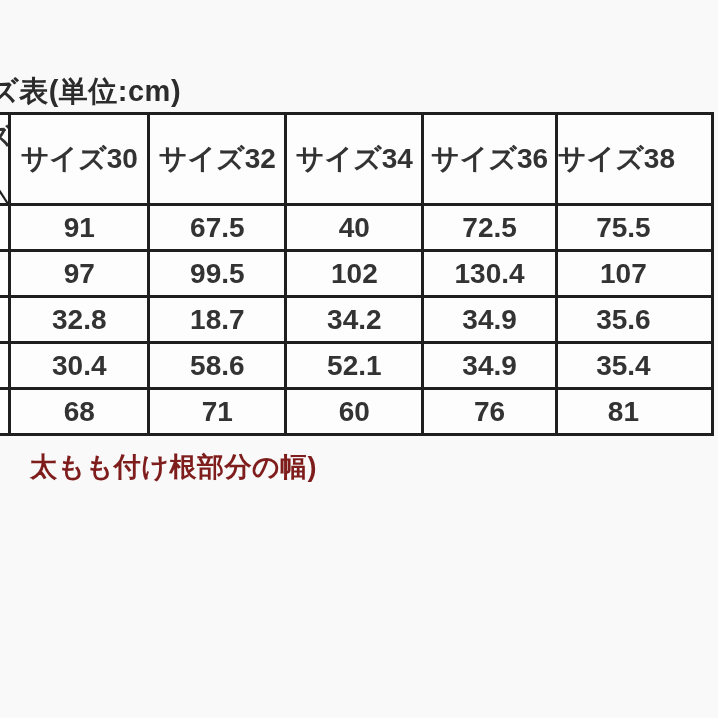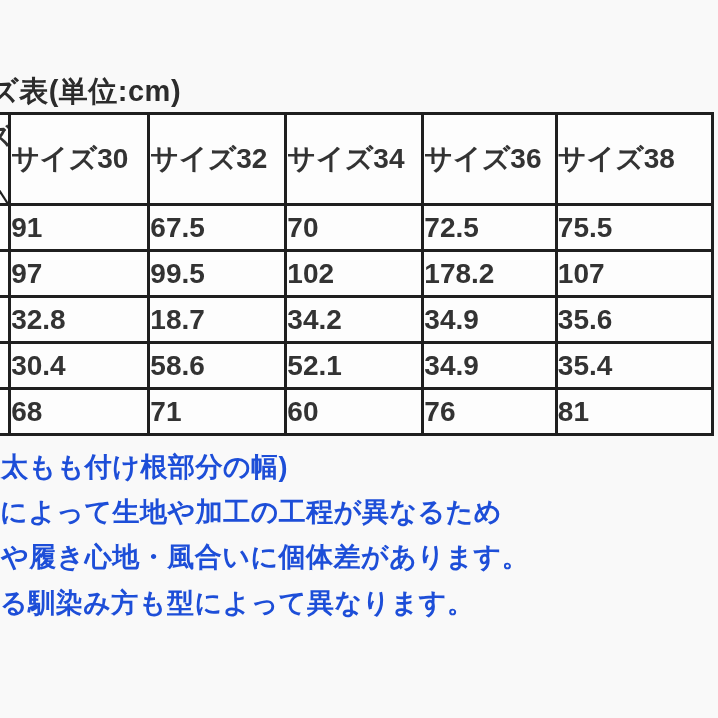--- a/index.html
+++ b/index.html
@@ -33,20 +33,21 @@
   table.size-table {
     position: absolute;
     top: 112px;
     left: -4px;
     border-collapse: collapse;
     table-layout: fixed;
     background: #fdfdfd;
   }
   .size-table td {
     border: 3px solid #1f1f1f;
+    text-align: center;
     vertical-align: middle;
     font-size: 28px;
     padding: 0;
     white-space: nowrap;
     color: #333333;
   }
   .size-table tr.header-row td {
     height: 88px;
     font-size: 28px;
   }
@@ -70,21 +71,22 @@
     width: 100%;
     height: 100%;
   }
   .size-table td:last-child { padding-right: 22px; }
   .size-table tr.header-row td:last-child { padding-right: 36px; }
   .note-line {
     position: absolute;
     white-space: nowrap;
     font-size: 27px;
     letter-spacing: 0.5px;
-    color: #1d4ed8;
+    color: #7f1d1d;
+    padding-left: 29px;
   }
   .note-1 { left: 1px; top: 449px; }
   .note-2 { left: 0px; top: 494px; }
   .note-3 { left: 1px; top: 539px; }
   .note-4 { left: 0px; top: 585px; }
 </style>
 </head>
 <body>
 
 <div class="photo-page">
@@ -111,30 +113,30 @@
       <td>サイズ30</td>
       <td>サイズ32</td>
       <td>サイズ34</td>
       <td>サイズ36</td>
       <td>サイズ38</td>
     </tr>
     <tr class="data-row">
       <td></td>
       <td>91</td>
       <td>67.5</td>
-      <td>70</td>
+      <td>40</td>
       <td>72.5</td>
       <td>75.5</td>
     </tr>
     <tr class="data-row">
       <td></td>
       <td>97</td>
       <td>99.5</td>
       <td>102</td>
-      <td>178.2</td>
+      <td>130.4</td>
       <td>107</td>
     </tr>
     <tr class="data-row">
       <td></td>
       <td>32.8</td>
       <td>18.7</td>
       <td>34.2</td>
       <td>34.9</td>
       <td>35.6</td>
     </tr>
@@ -151,17 +153,14 @@
       <td>68</td>
       <td>71</td>
       <td>60</td>
       <td>76</td>
       <td>81</td>
     </tr>
   </tbody>
     </table>
 
   <div class="note-line note-1">太もも付け根部分の幅)</div>
-  <div class="note-line note-2">によって生地や加工の工程が異なるため</div>
-  <div class="note-line note-3">や履き心地・風合いに個体差があります。</div>
-  <div class="note-line note-4">る馴染み方も型によって異なります。</div>
 
 </div>
 
 </body></html>

